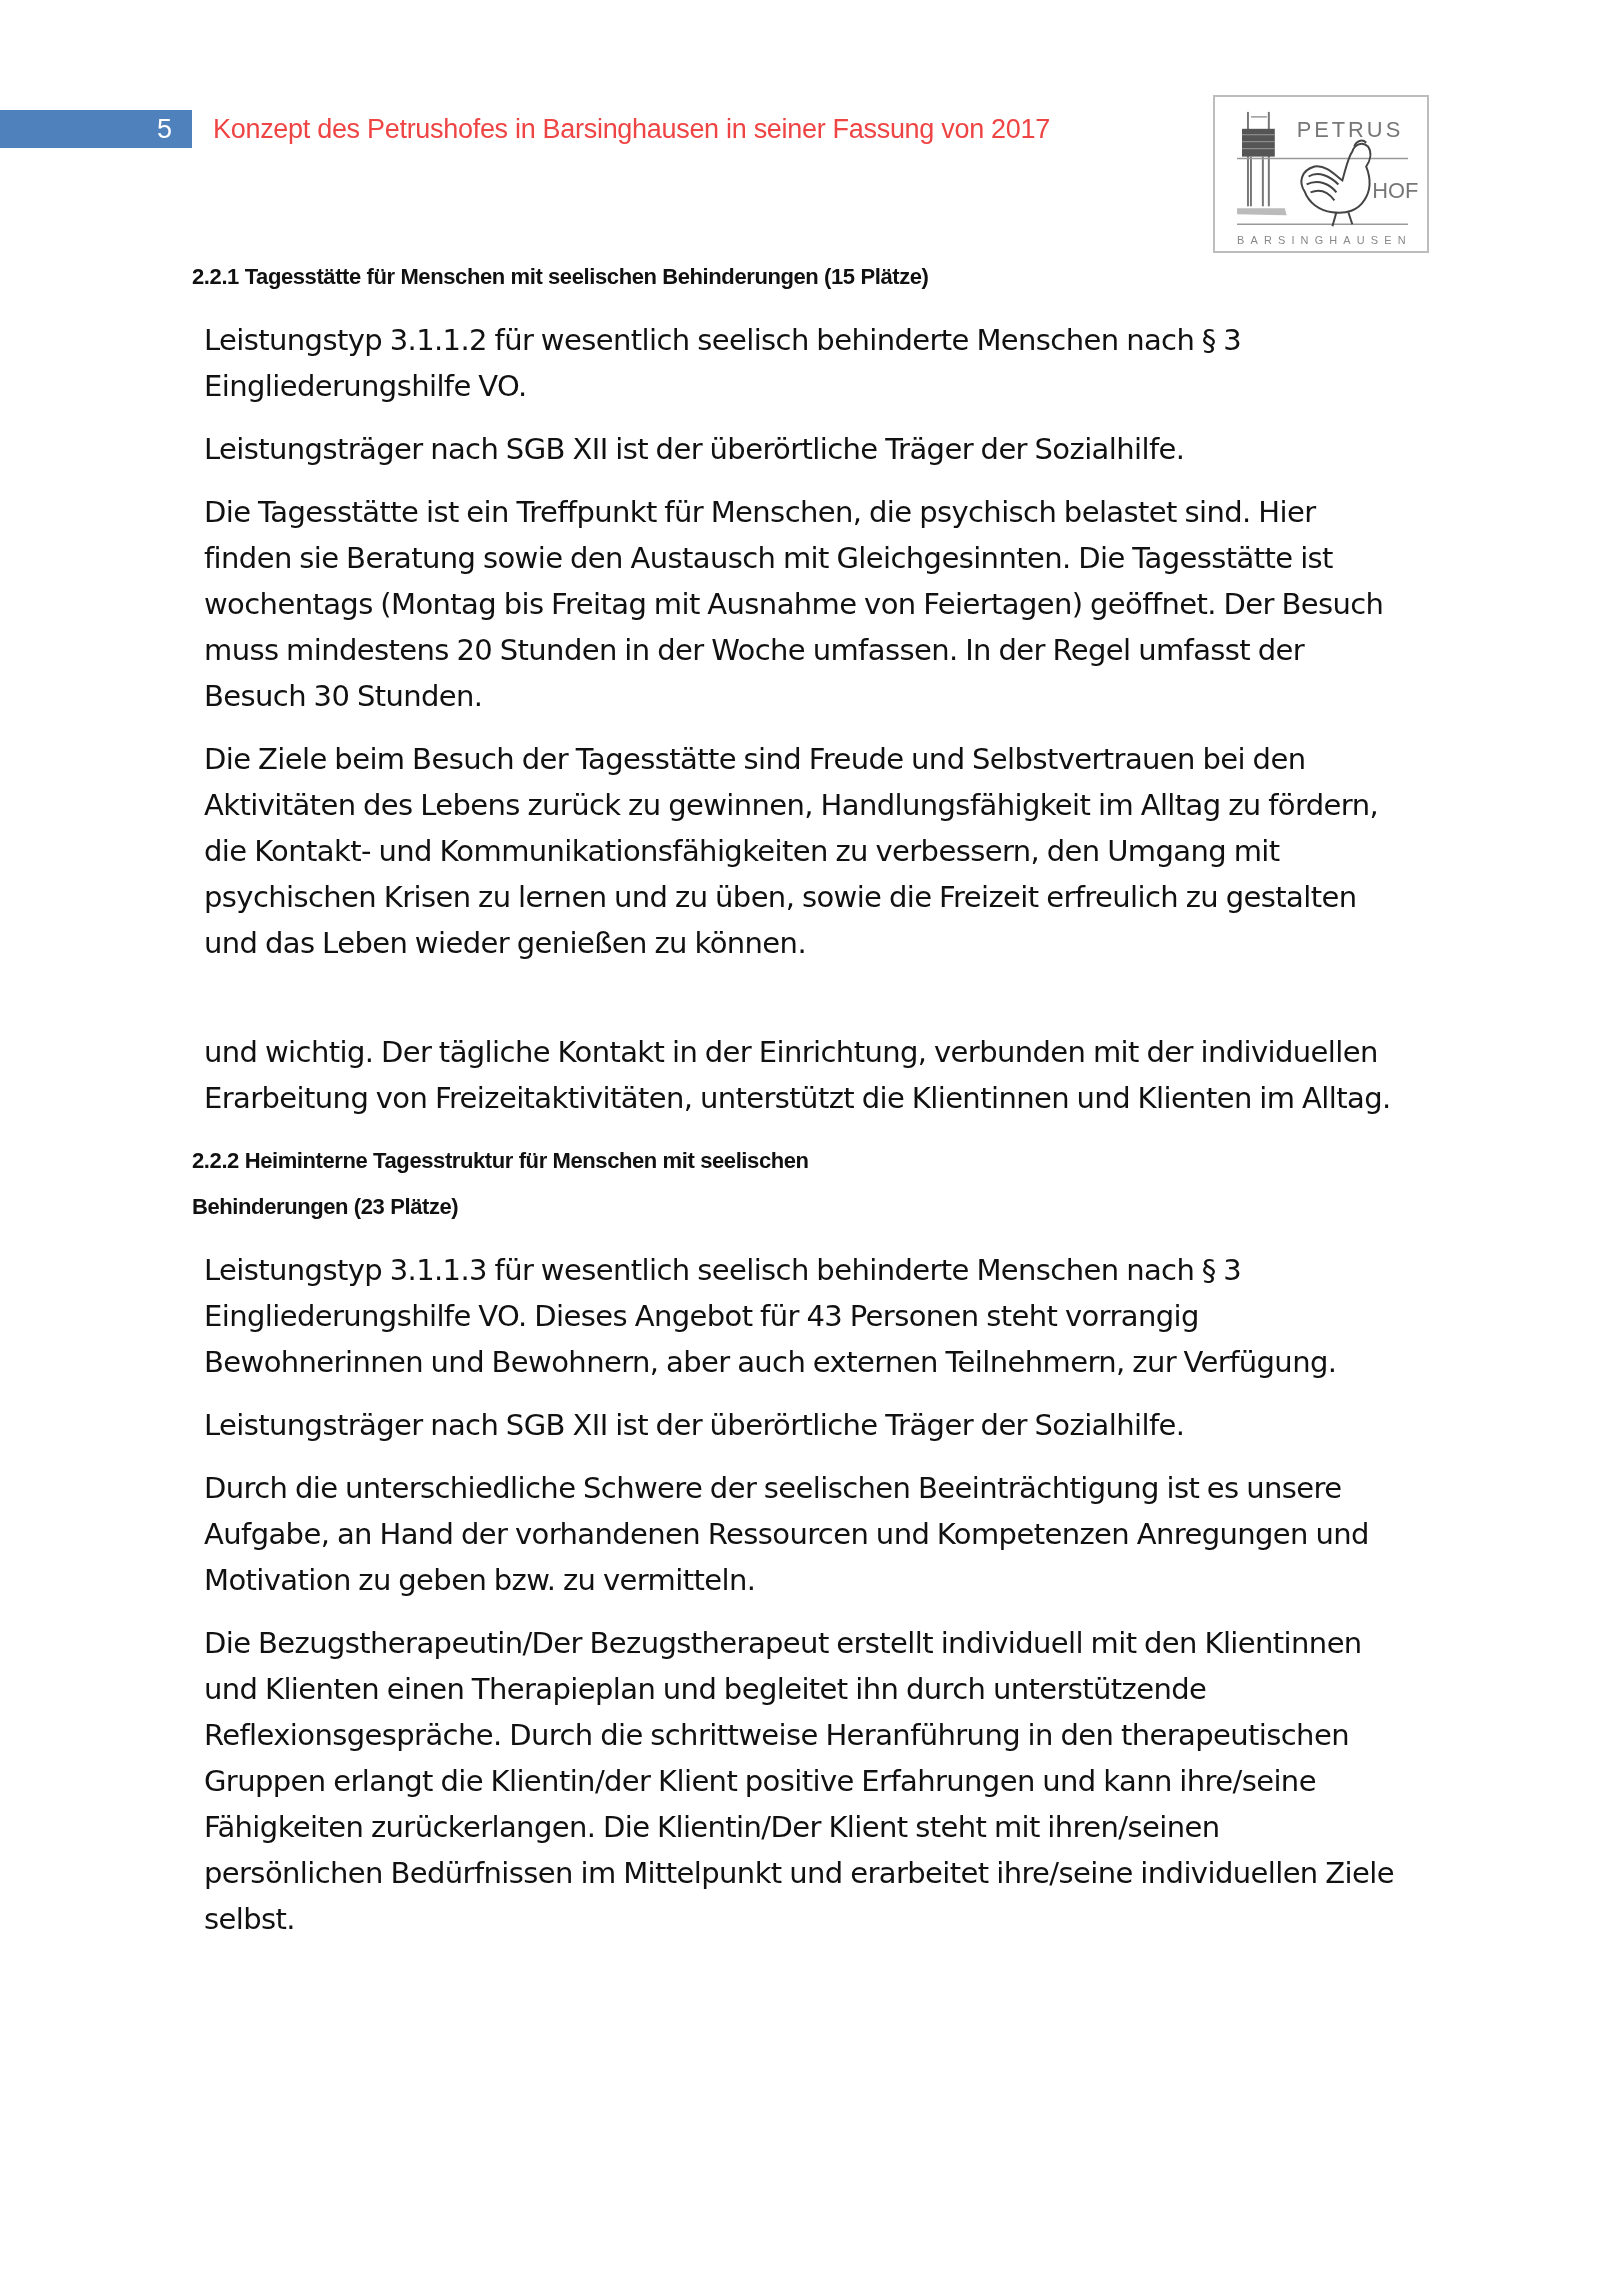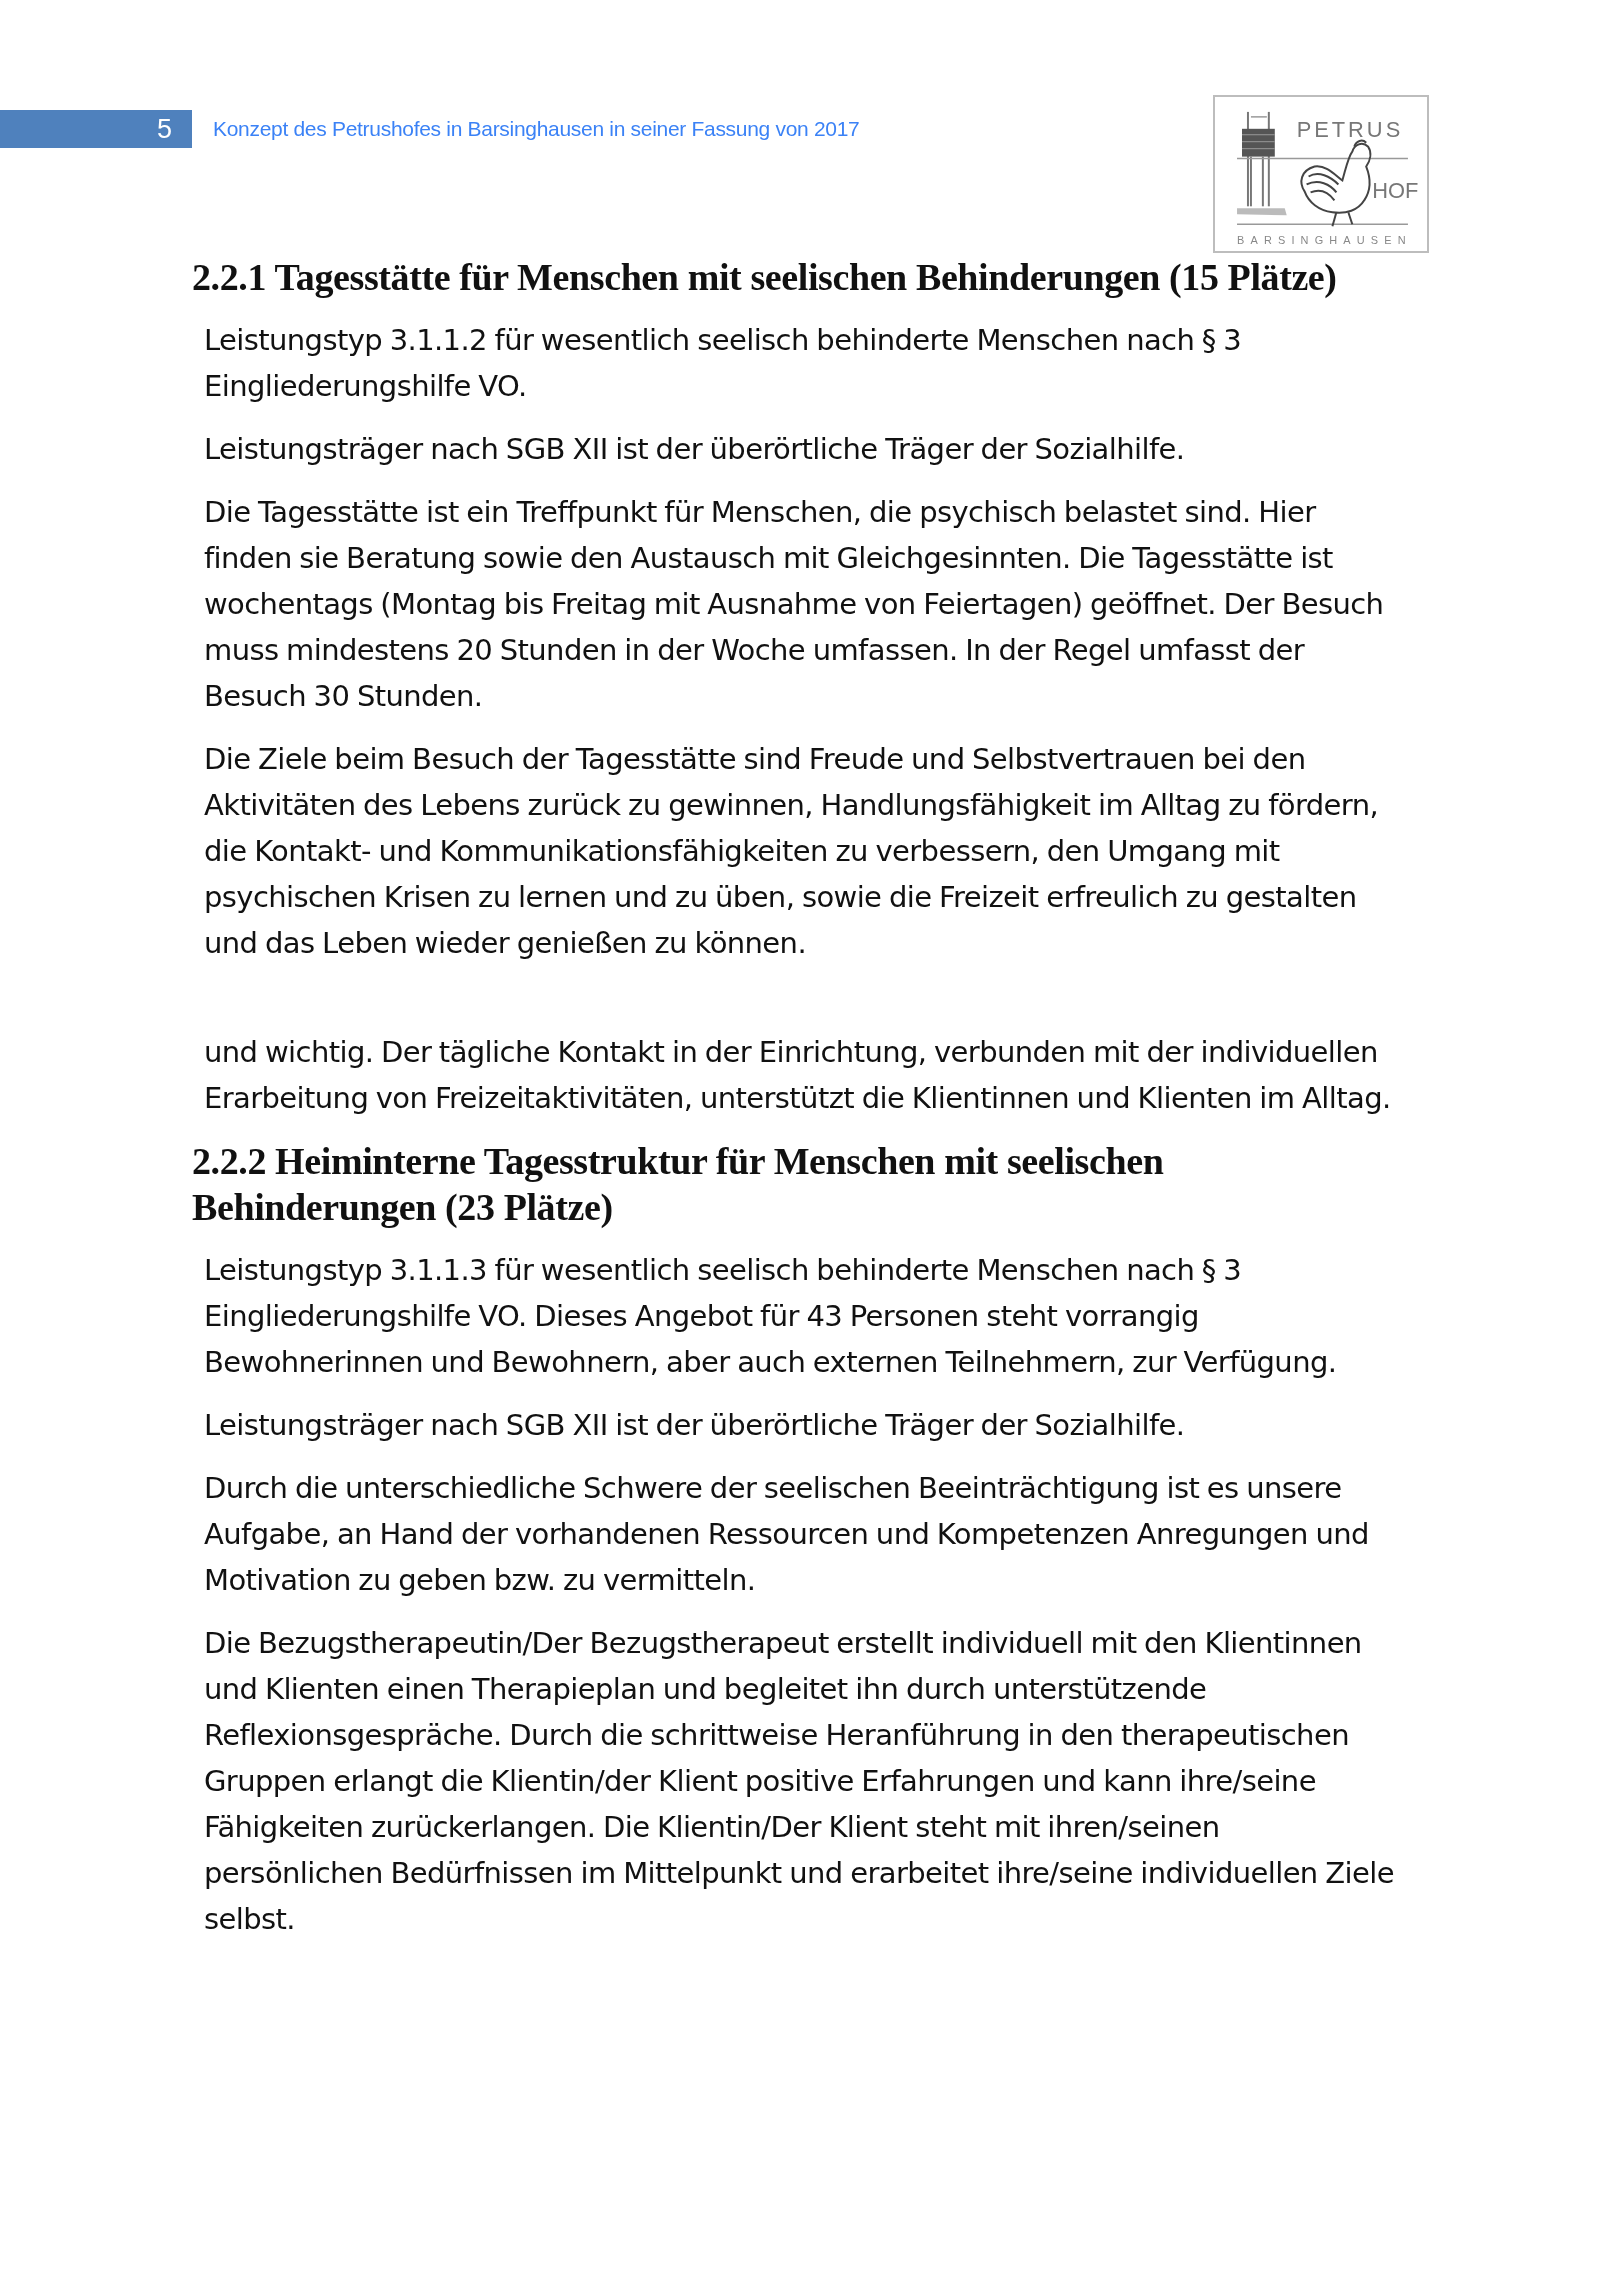--- a/index.html
+++ b/index.html
@@ -8,34 +8,34 @@
       font-family: "DejaVu Sans", sans-serif; color: #111111;
     }
     .page-num-bar {
       position: absolute; left: 0; top: 110px; width: 192px; height: 38px;
       background: #4f81bd; color: #ffffff;
       font-family: "Liberation Sans", sans-serif; font-size: 27px;
       line-height: 38px; text-align: right; box-sizing: border-box; padding-right: 20px;
     }
     .running-title {
       position: absolute; left: 213px; top: 110px; height: 38px; line-height: 38px;
-      font-family: "Liberation Sans", sans-serif; font-size: 21px; color: #3b82f6;
+      font-family: "Liberation Sans", sans-serif; font-size: 27px; color: #ef4444;
       letter-spacing: -0.3px;
     }
     .logo {
       position: absolute; left: 1213px; top: 95px; width: 216px; height: 158px;
       border: 2px solid #bdbdbd; box-sizing: border-box; background: #fff;
     }
     .logo svg { display: block; }
     .content {
       position: absolute; left: 192px; top: 254px; width: 1254px;
     }
     h2 {
-      font-family: Liberation Serif, serif; font-weight: bold;
-      font-size: 38px; line-height: 46px; margin: 0; letter-spacing: -0.4px;
+      font-family: Liberation Sans, sans-serif; font-weight: bold;
+      font-size: 22px; line-height: 46px; margin: 0; letter-spacing: -0.4px;
     }
     p {
       font-family: "DejaVu Sans", sans-serif; font-size: 29px; line-height: 46px;
       margin: 12px; letter-spacing: -0.6px; word-spacing: -1px;
     }
   </style>
 </head>
 <body>
 
 <div class="page-num-bar">

